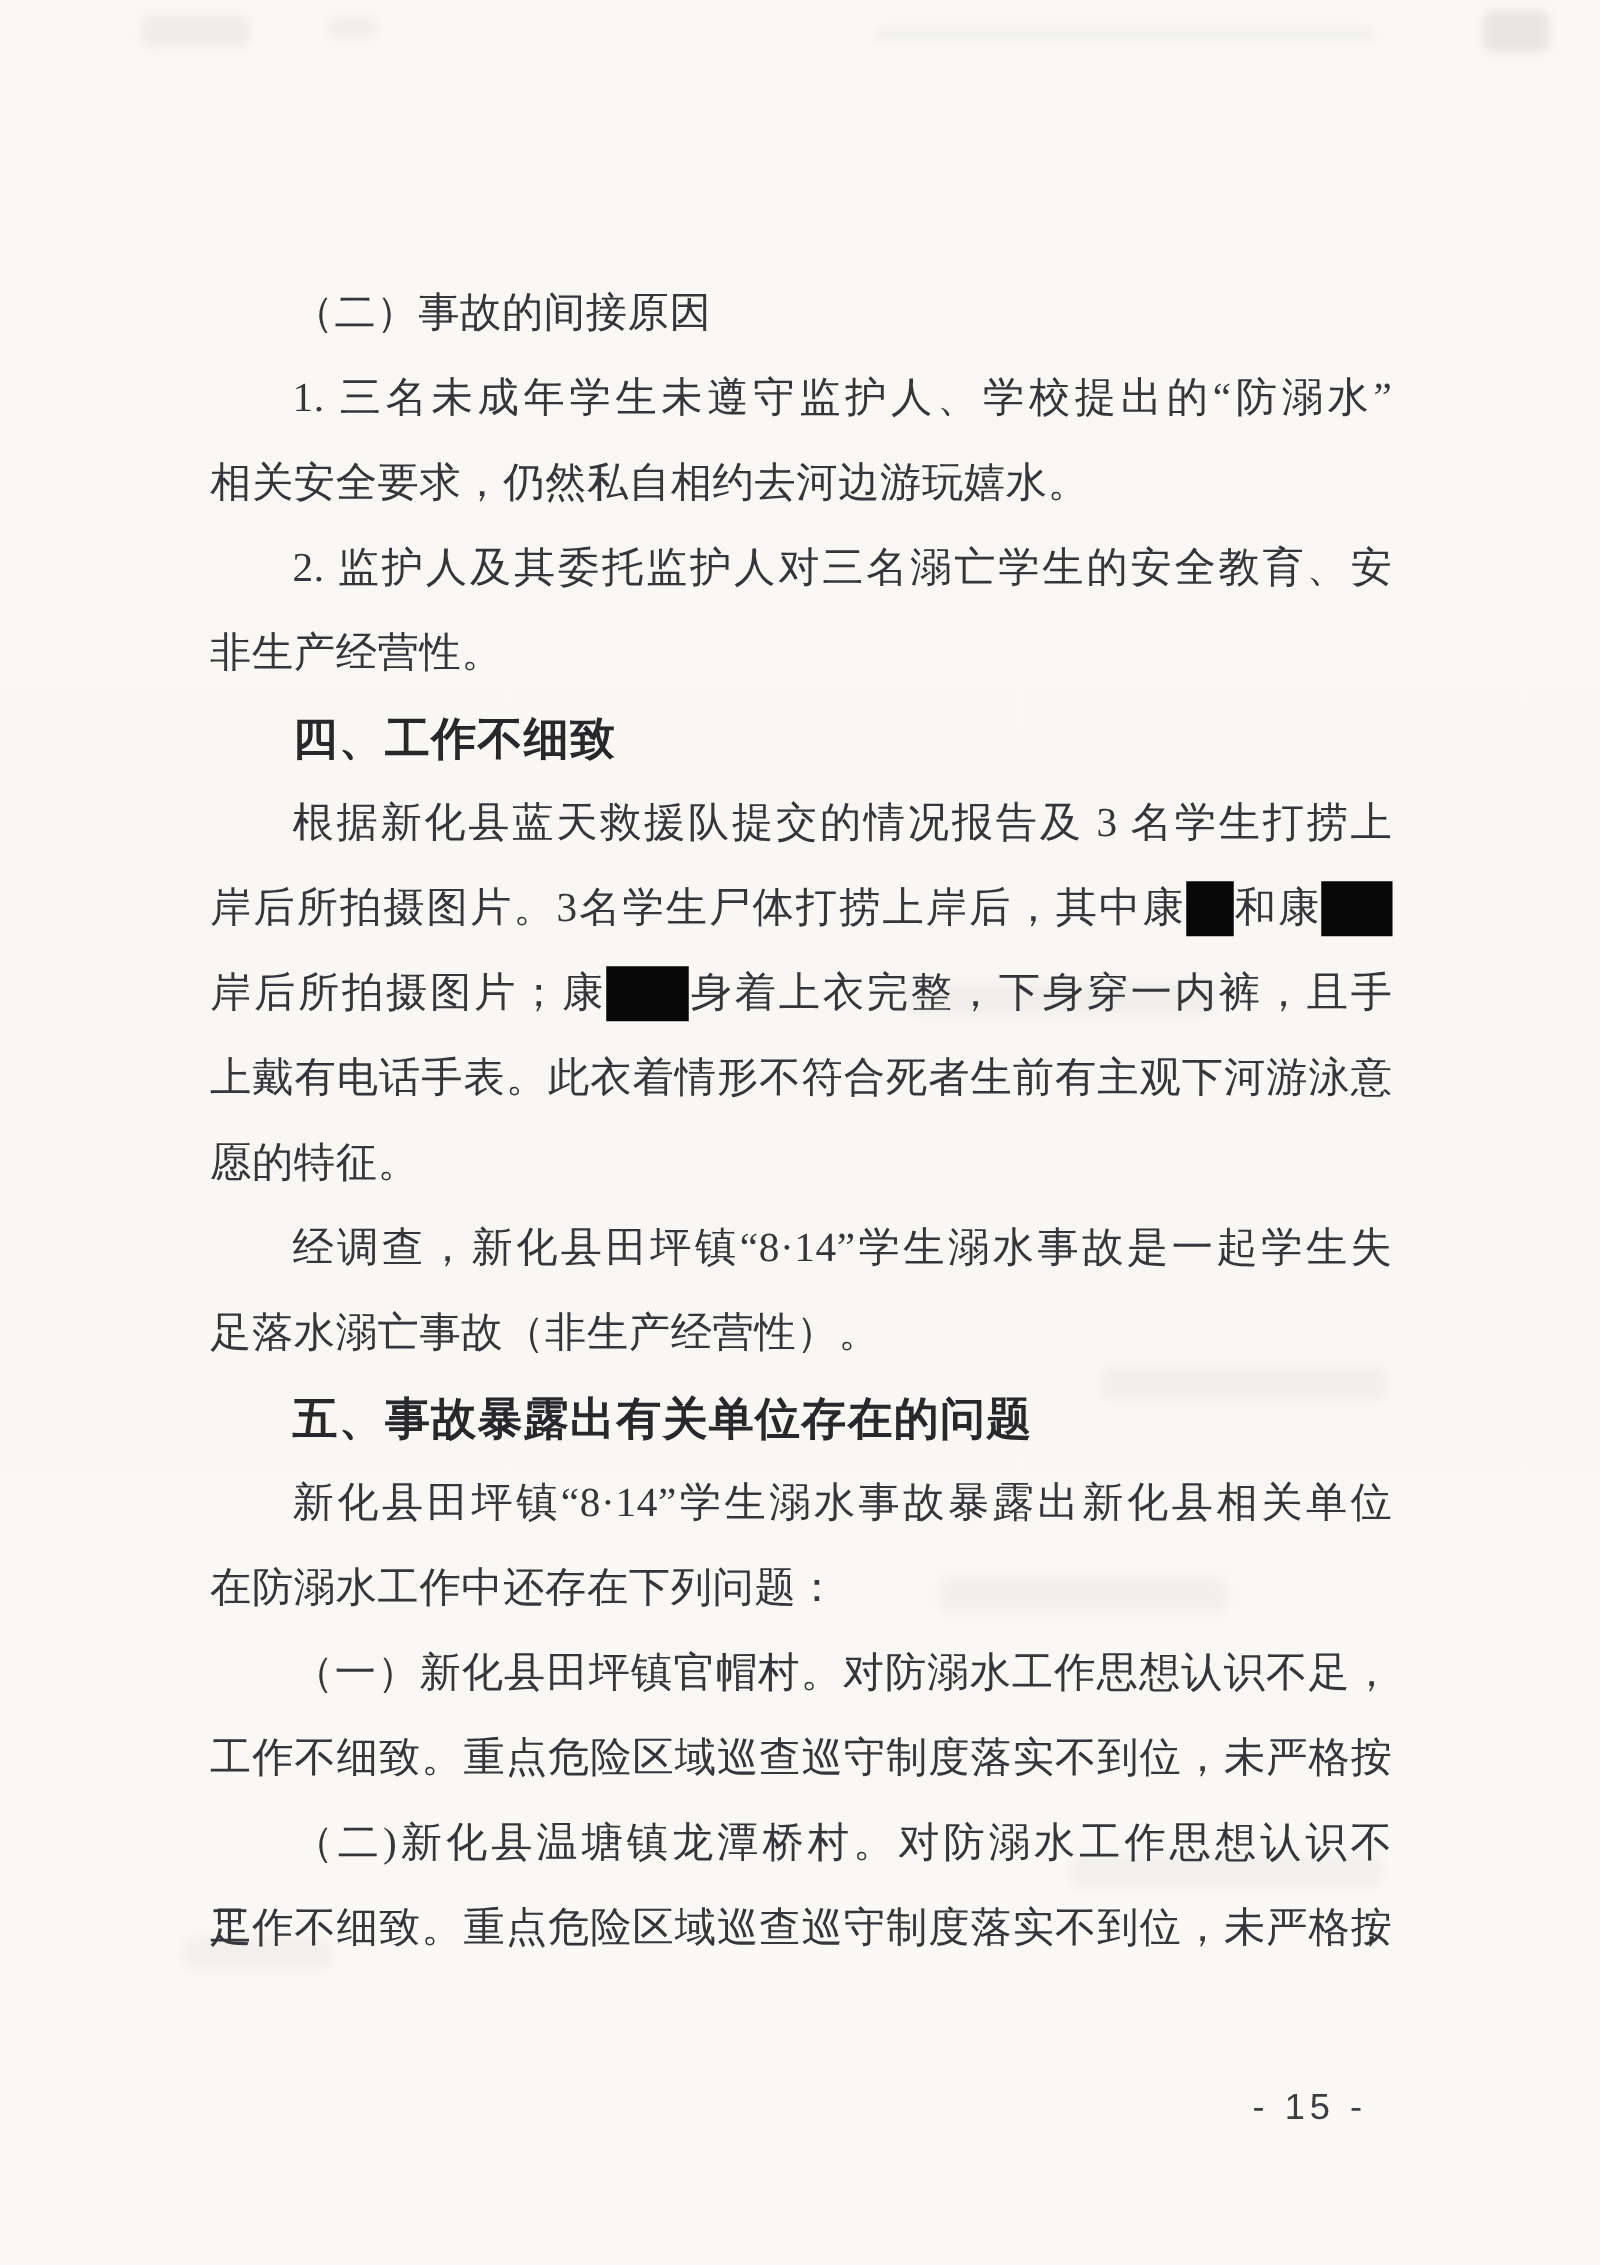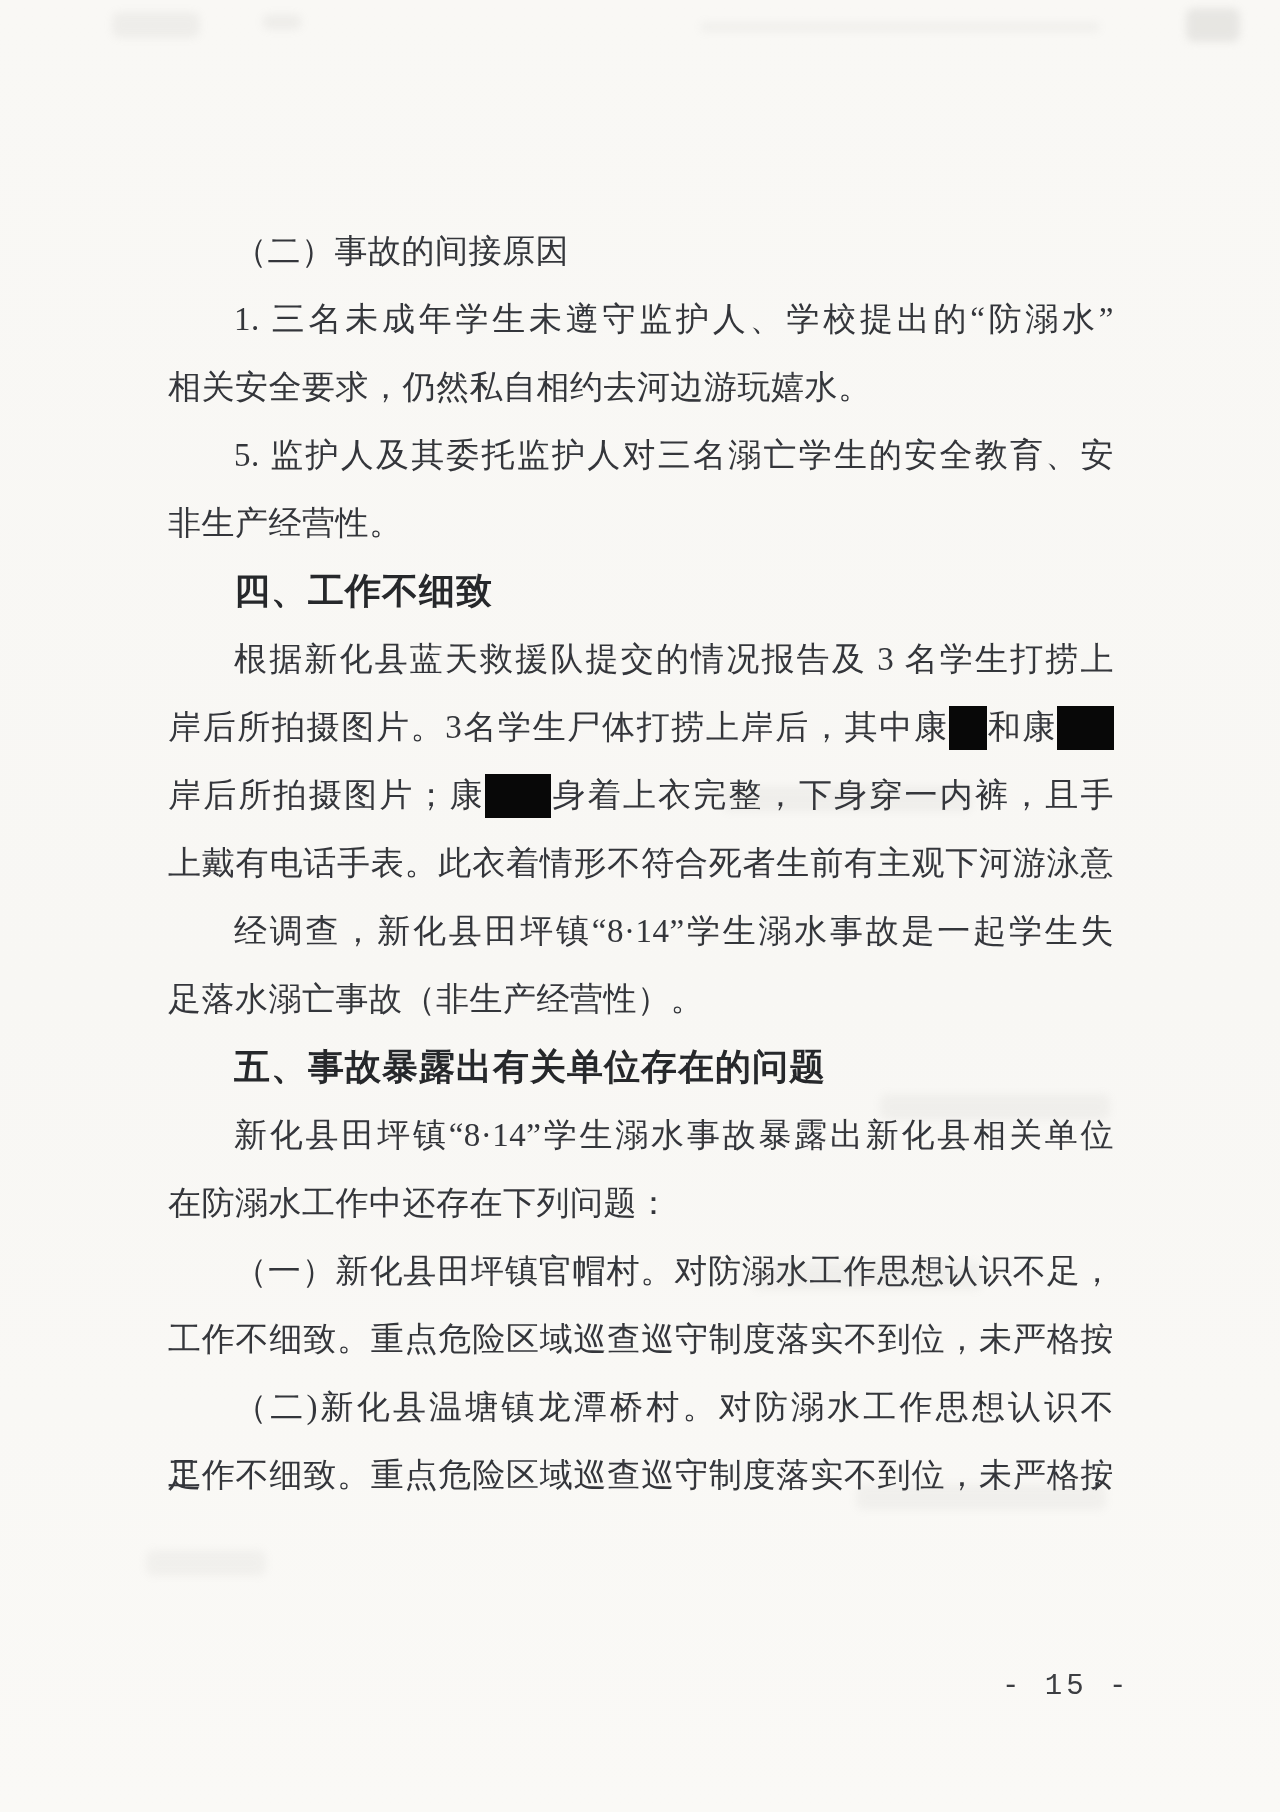--- a/index.html
+++ b/index.html
@@ -48,21 +48,21 @@
     position:relative;
     top:-2px;
   }
   .page-number {
     position:absolute;
     left:1002px;
     top:1670px;
     font-size:29px;
     letter-spacing:4px;
     color:#3c3e42;
-    font-family:Liberation Mono, monospace;
+    font-family:Liberation Sans, sans-serif;
   }
   
   .smudge {
     position:absolute;
     background:#a9a8a4;
     opacity:0.13;
     filter:blur(4px);
     border-radius:8px;
   }
   .s1 { left:112px;  top:12px;   width:88px;  height:26px; }
@@ -88,27 +88,28 @@
     <i class="smudge s6"></i>
     <i class="smudge s7"></i>
     <i class="smudge s8"></i>
     <i class="smudge s9"></i>
   </div>
 
   <div class="content">
       <div class="line indent"><span>（二）事故的间接原因</span></div>
       <div class="line indent justify"><span>1. 三名未成年学生未遵守监护人、学校提出的“防溺水”</span></div>
       <div class="line"><span>相关安全要求，仍然私自相约去河边游玩嬉水。</span></div>
-      <div class="line indent justify"><span>5. 监护人及其委托监护人对三名溺亡学生的安全教育、安</span></div>
+      <div class="line indent justify"><span>2. 监护人及其委托监护人对三名溺亡学生的安全教育、安</span></div>
       <div class="line"><span>非生产经营性。</span></div>
       <div class="line heading indent"><span>四、工作不细致</span></div>
       <div class="line indent justify"><span>根据新化县蓝天救援队提交的情况报告及 3 名学生打捞上</span></div>
       <div class="line justify"><span>岸后所拍摄图片。3名学生尸体打捞上岸后，其中康</span><span class="redact" style="width: 38px;"></span><span>和康</span><span class="redact" style="width: 57px;"></span></div>
       <div class="line justify"><span>岸后所拍摄图片；康</span><span class="redact" style="width: 66px;"></span><span>身着上衣完整，下身穿一内裤，且手</span></div>
       <div class="line justify"><span>上戴有电话手表。此衣着情形不符合死者生前有主观下河游泳意</span></div>
+      <div class="line"><span>愿的特征。</span></div>
       <div class="line indent justify"><span>经调查，新化县田坪镇“8·14”学生溺水事故是一起学生失</span></div>
       <div class="line"><span>足落水溺亡事故（非生产经营性）。</span></div>
       <div class="line heading indent"><span>五、事故暴露出有关单位存在的问题</span></div>
       <div class="line indent justify"><span>新化县田坪镇“8·14”学生溺水事故暴露出新化县相关单位</span></div>
       <div class="line"><span>在防溺水工作中还存在下列问题：</span></div>
       <div class="line indent justify"><span>（一）新化县田坪镇官帽村。对防溺水工作思想认识不足，</span></div>
       <div class="line justify"><span>工作不细致。重点危险区域巡查巡守制度落实不到位，未严格按</span></div>
       <div class="line indent justify"><span>（二)新化县温塘镇龙潭桥村。对防溺水工作思想认识不足，</span></div>
       <div class="line justify"><span>工作不细致。重点危险区域巡查巡守制度落实不到位，未严格按</span></div>
     </div>

